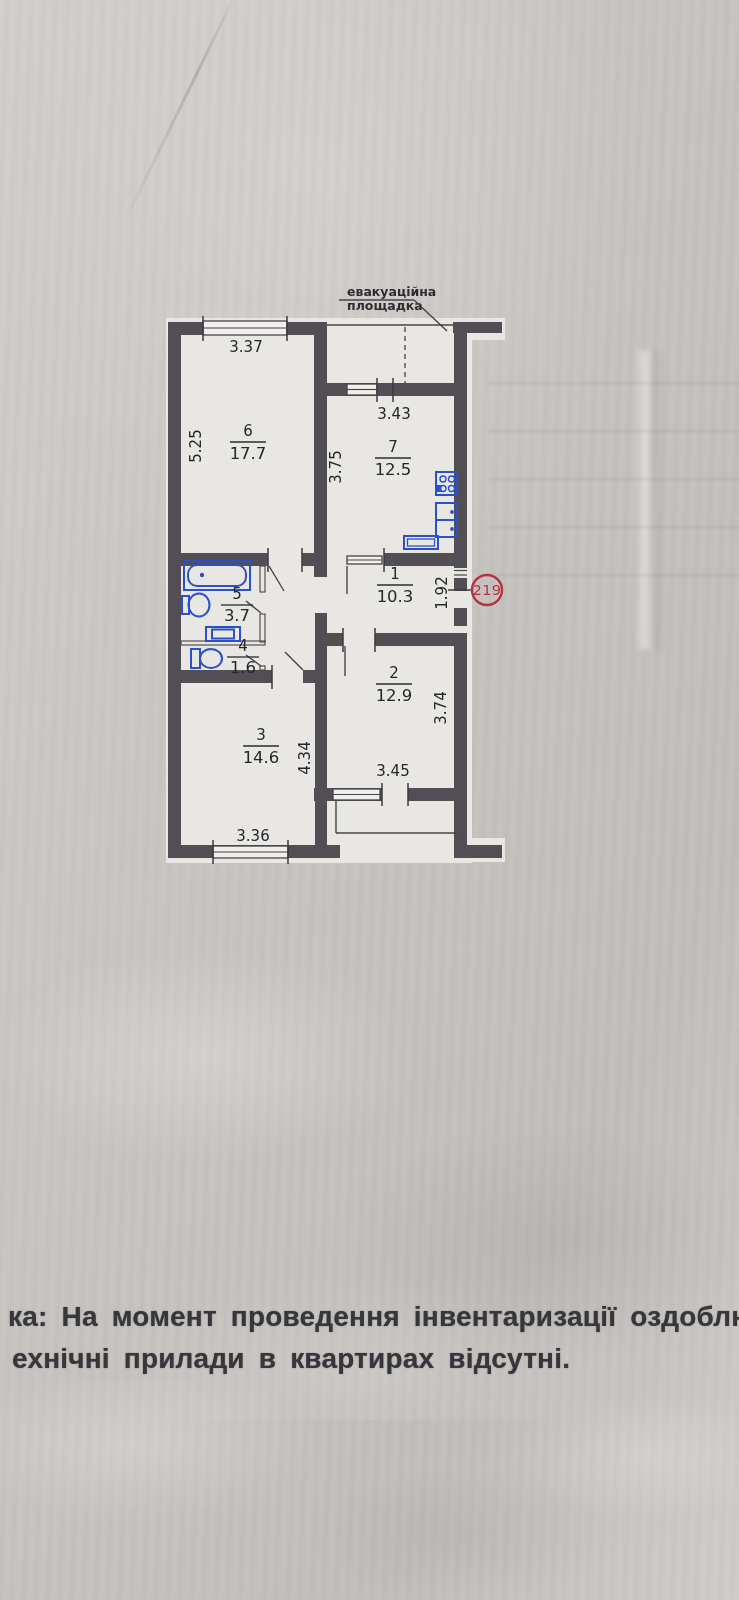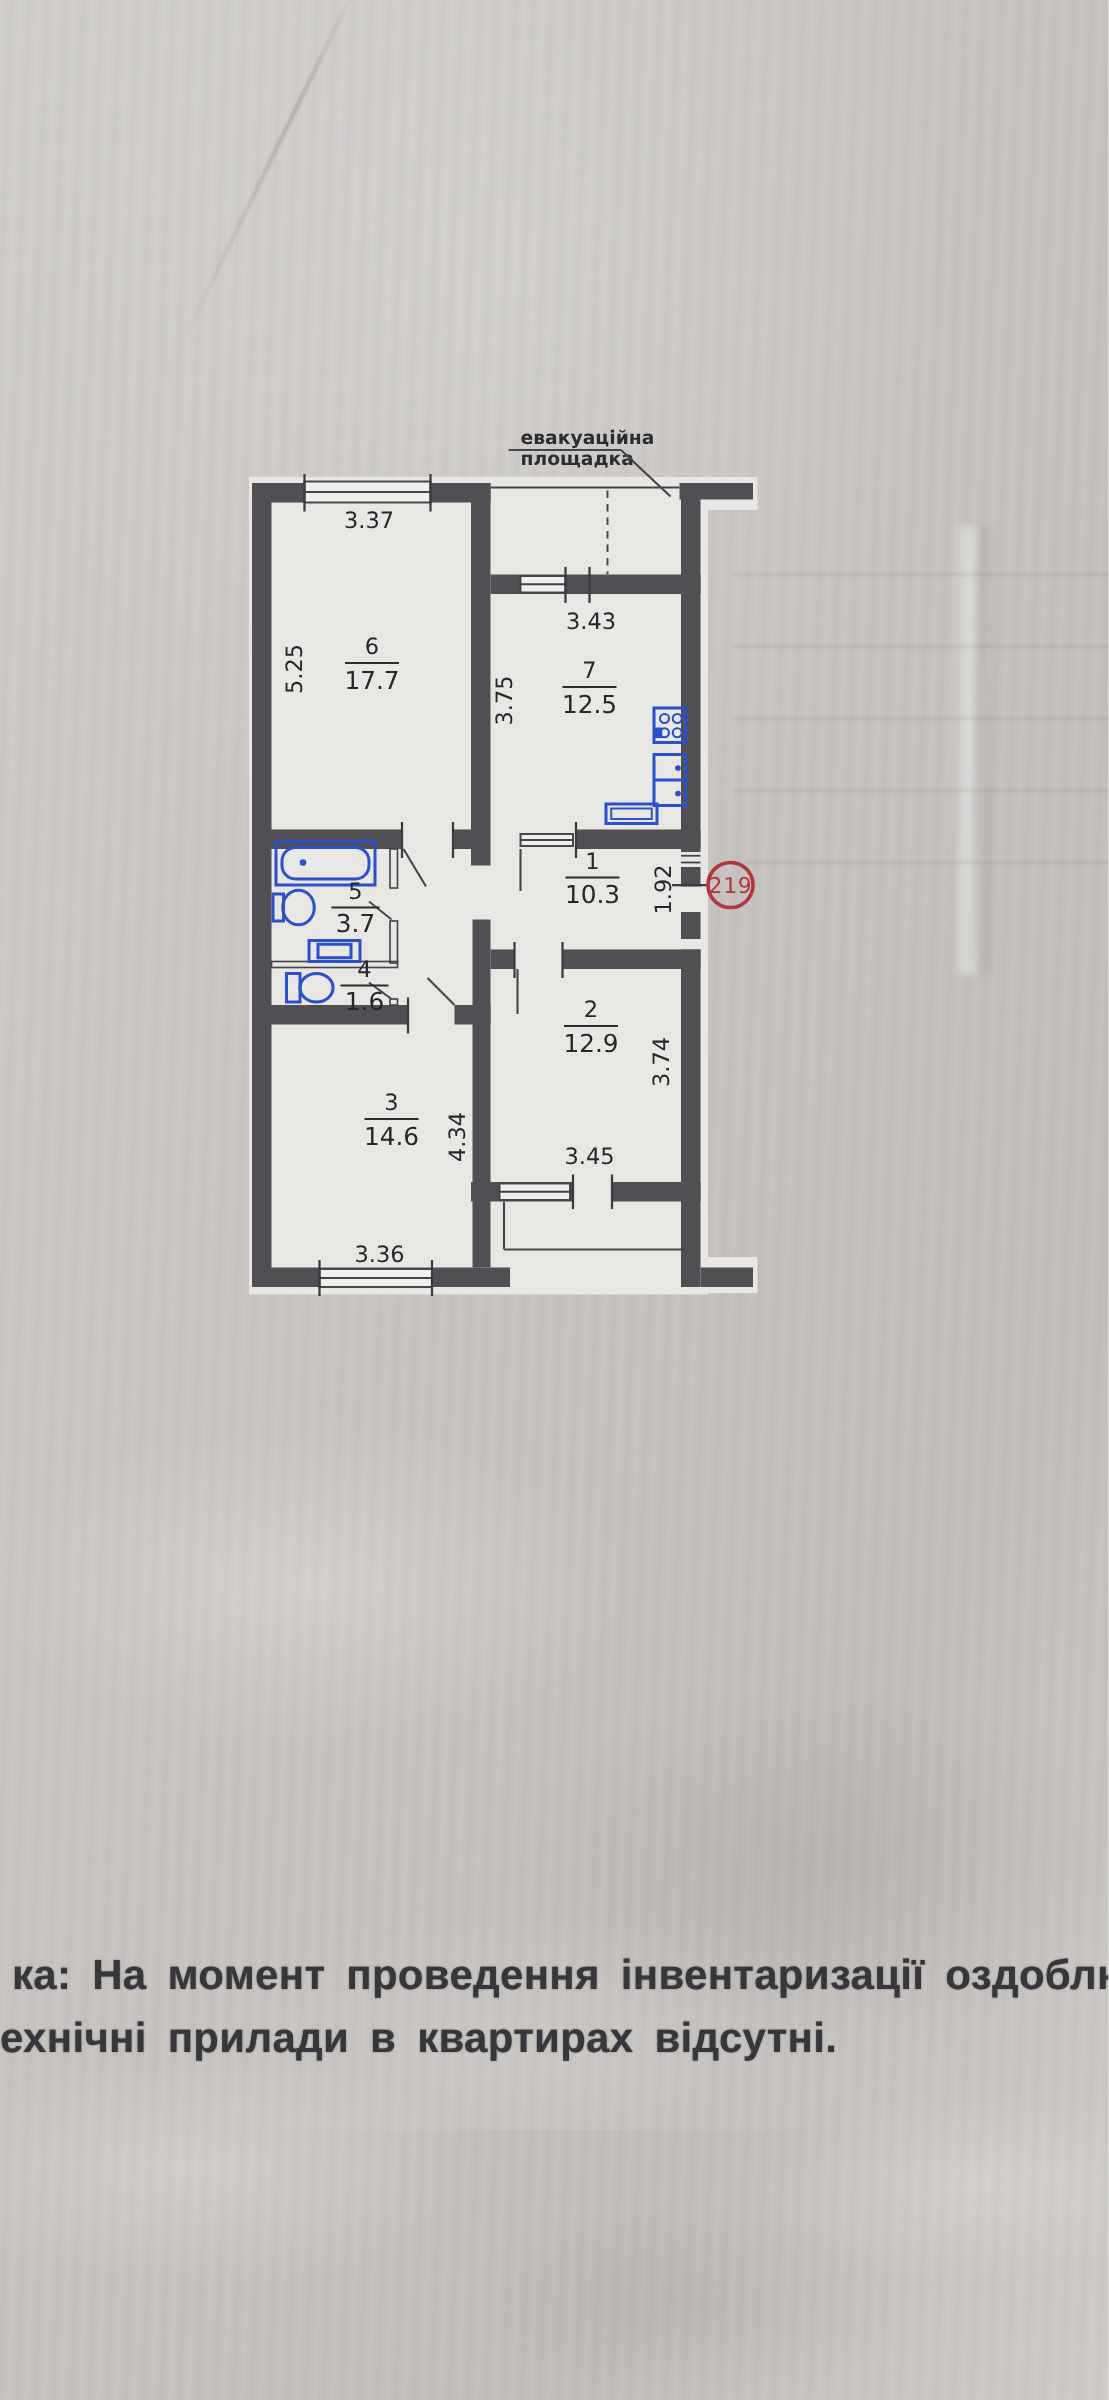--- a/index.html
+++ b/index.html
@@ -68,21 +68,21 @@
   .stamptxt{font:500 14.5px "DejaVu Sans", sans-serif; fill:var(--stamp,#b23440); letter-spacing:.5px;}
 
   .note{
     position:absolute; left:0; top:1296px; width:739px; overflow:hidden;
     font-family:"Liberation Sans", sans-serif; font-weight:bold;
     font-size:28px; line-height:42px; color:#36363b;
     white-space:nowrap; word-spacing:6px; letter-spacing:.2px;
     text-shadow:0 0 1.2px rgba(70,70,75,.75);
   }
   .note .l1{margin-left:8px;}
-  .note .l2{margin-left:0;}
+  .note .l2{margin-left:12px;}
 </style>
 </head>
 <body>
 
 <div id="photo">
   <div class="sheen"></div>
   <div class="crease-tl"></div>
   <div class="crease-v-right"></div>
   <div class="showthrough"></div>
   <div class="crumple"></div>

